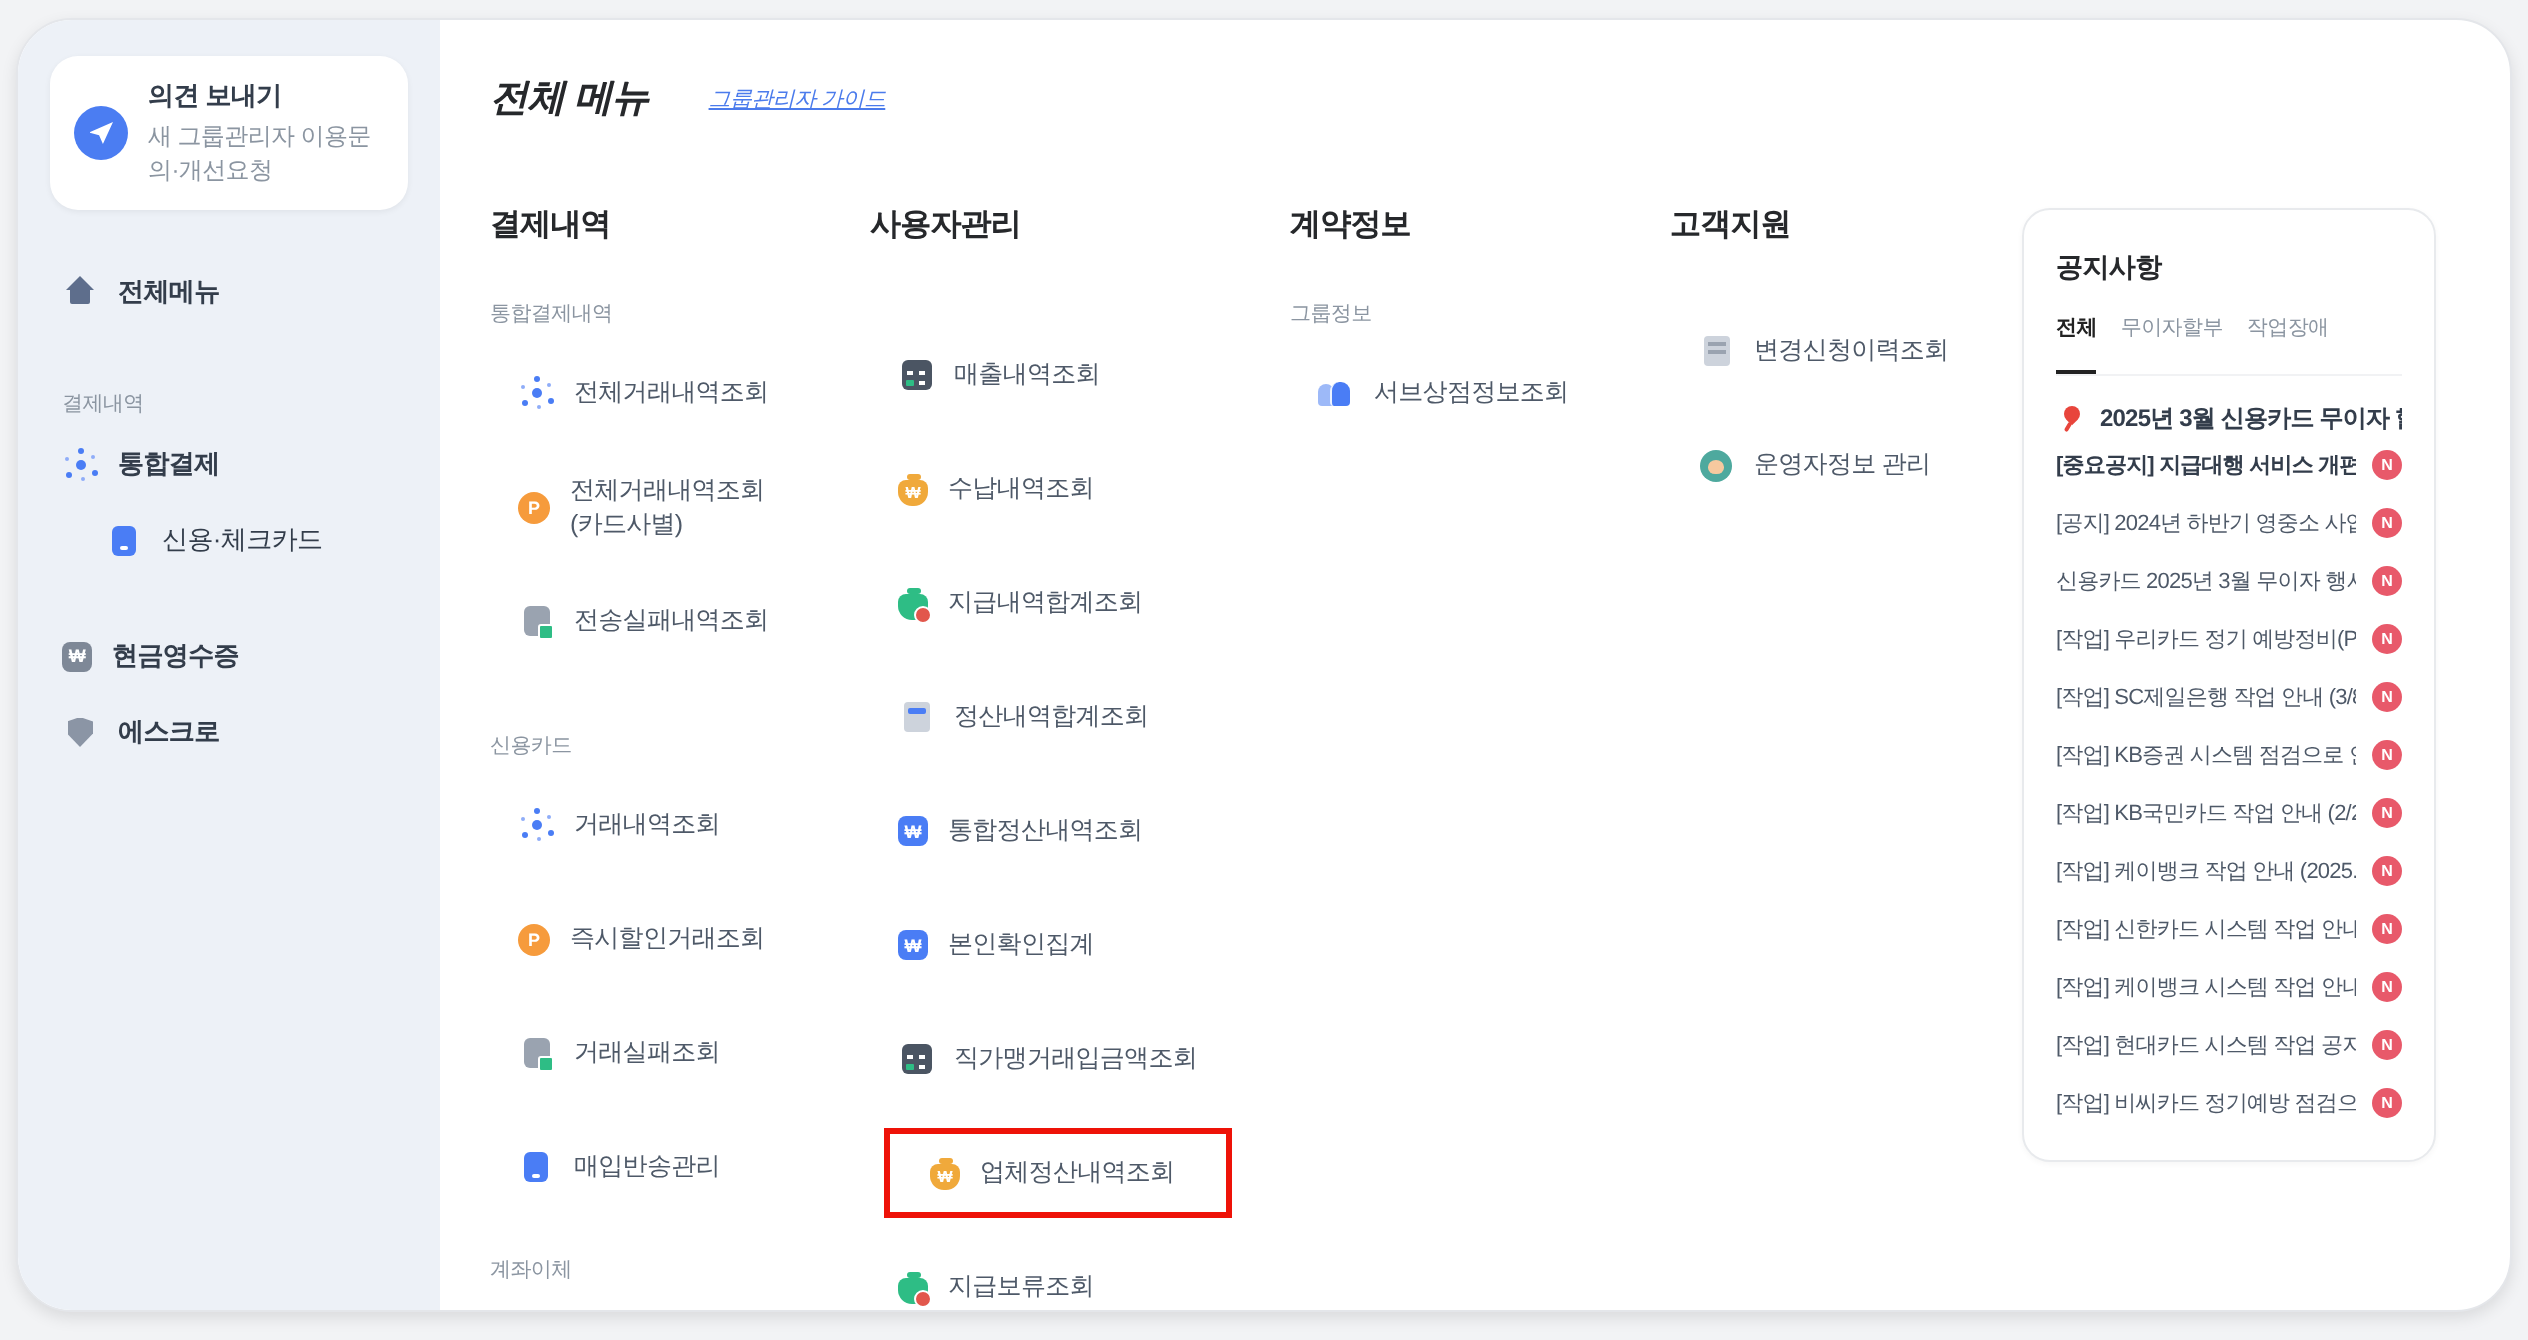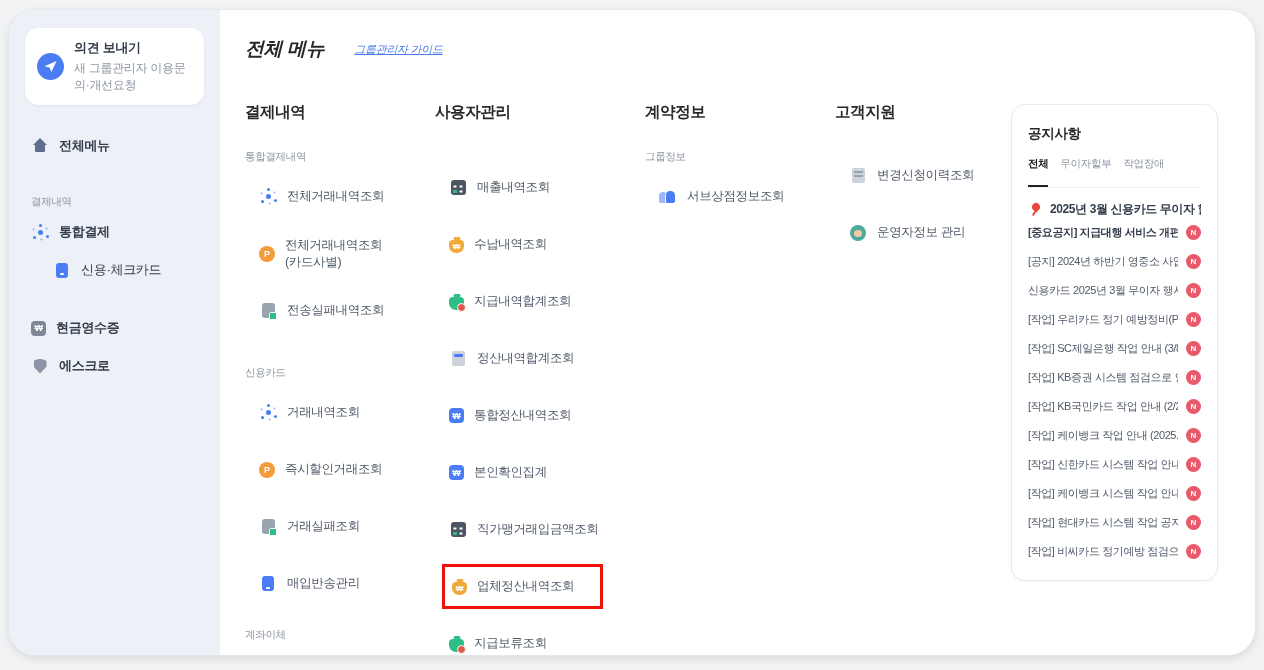--- a/index.html
+++ b/index.html
@@ -108,21 +108,21 @@
   .content-row { display:flex; margin-top:40px; align-items:flex-start; }
   .columns { display:flex; flex:1; }
   .col { flex:none; }
   .col-1 { width:190px; } .col-2 { width:210px; } .col-3 { width:190px; } .col-4 { width:176px; }
   .col-title { font-size:15.5px; font-weight:700; color:#26282b; letter-spacing:-.4px; }
   .sec-label { font-size:10.5px; color:#8b95a1; margin-top:27px; letter-spacing:-.3px; }
   .items { margin-top:4px; }
   .items-offset { margin-top:36px; }
   .mi { height:57px; display:flex; align-items:center; padding-left:14px; cursor:pointer; }
   .mi-label { font-size:12.5px; color:#4e5968; letter-spacing:-.35px; line-height:1.3; }
-  .mi.highlight { height:45px; margin:6px 0 6px 7px; padding-left:7px; padding-right:26px;
+  .mi.highlight { height:45px; margin:6px 0 6px 7px; padding-left:20px; padding-right:26px;
     border:3px solid #ee1208; width:max-content; }
   .bottom-label { margin-top:16px; }
 
   
   .notices { width:207px; flex:none; margin-left:auto; margin-right:20px; margin-top:2px;
     background:#fff; border:1px solid #e8eaed; border-radius:14px;
     box-shadow:0 1px 3px rgba(0,0,0,.04); padding:20px 16px 14px 16px; }
   .notices-title { font-size:13.5px; font-weight:700; color:#26282b; letter-spacing:-.3px; }
   .tabs { display:flex; gap:12px; margin-top:14px; border-bottom:1px solid #f1f2f4; }
   .tab { font-size:10.5px; color:#8b95a1; padding-bottom:14px; letter-spacing:-.3px; cursor:pointer; }

